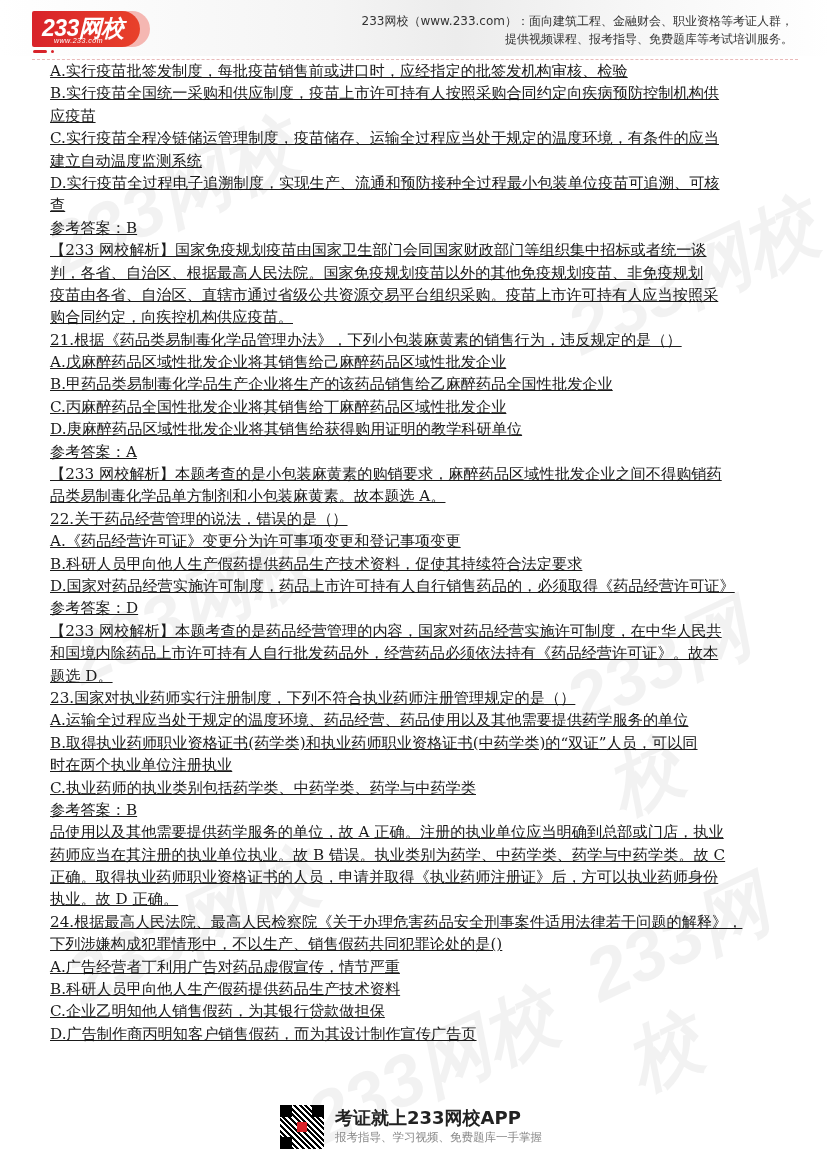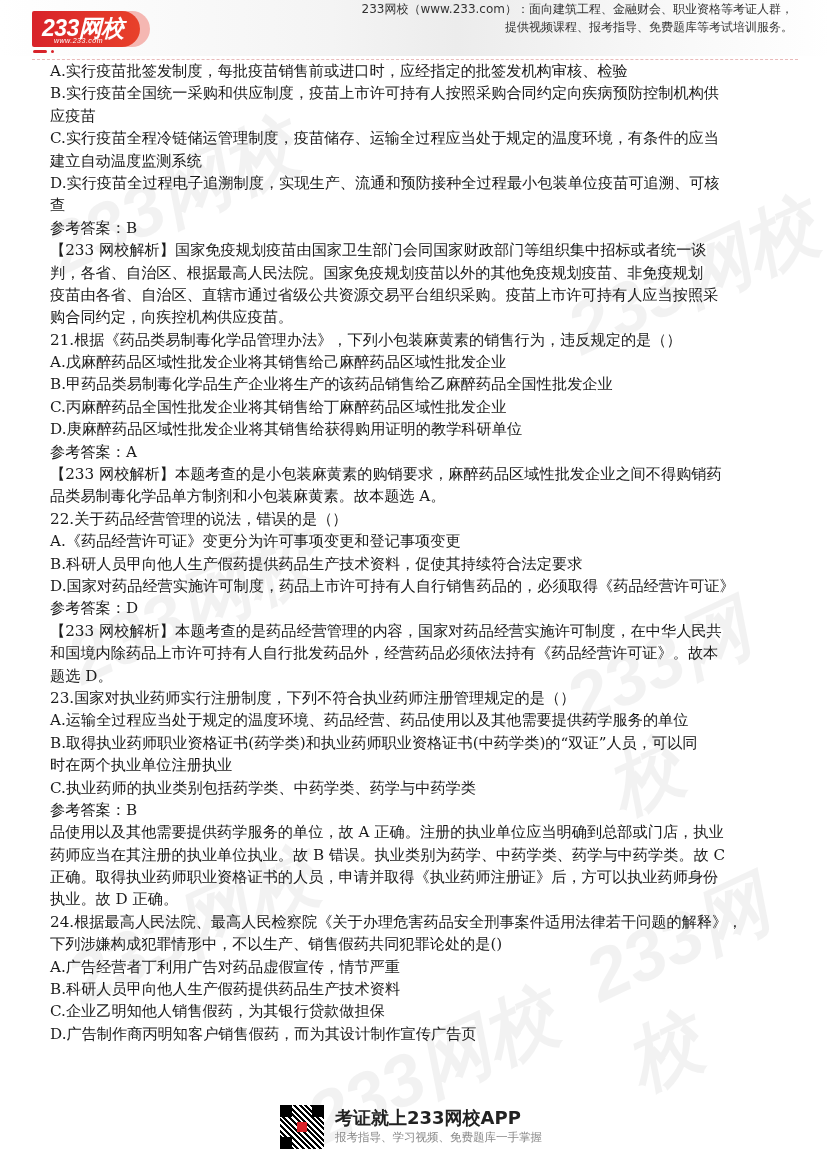--- a/index.html
+++ b/index.html
@@ -17,27 +17,27 @@
     background: linear-gradient(90deg, #d8232a, #e8412a);
     border-radius: 2px 18px 18px 2px; color:#fff;
   }
   .logo-shadow1 { position:absolute; left:120px; top:11px; width:30px; height:36px; border-radius:0 18px 18px 0; background:#f5b7b2; }
   .logo-shadow2 { position:absolute; left:128px; top:11px; width:30px; height:36px; border-radius:0 18px 18px 0; background:#fadad6; z-index:-1; }
   .logo-main { position:absolute; left:10px; top:2px; font-family:"Liberation Sans", sans-serif; font-weight:bold; font-style:italic; font-size:23px; letter-spacing:-0.5px; }
   .logo-url { position:absolute; left:22px; top:26px; font-family:"Liberation Sans", sans-serif; font-style:italic; font-size:7px; letter-spacing:0.5px; }
   .logo-dash { position:absolute; left:33px; top:50px; width:14px; height:3px; background:#d8232a; border-radius:2px; }
   .logo-dot { position:absolute; left:51px; top:50px; width:3px; height:3px; background:#d8232a; border-radius:50%; }
   .header-text {
-    position:absolute; right:37px; top:0; text-align:right;
+    position:absolute; right:37px; top:12px; text-align:right;
     font-family:"DejaVu Sans", sans-serif; font-size:12px; line-height:18px; color:#333;
   }
   .header-rule { position:absolute; left:32px; top:59px; width:766px; border-top:1px dashed #e9b9b9; }
 
   .content { position:absolute; left:50px; top:60px; width:742px; font-size:15.2px; line-height:22.4px; }
-  .line { white-space:nowrap; height:22.4px; }
+  .line { white-space:nowrap; height:22.4px;text-decoration:underline; }
 
   .watermark {
     position:absolute; font-family:"Liberation Sans", sans-serif; font-weight:bold; font-style:italic;
     color:rgba(0,0,0,0.05); font-size:72px; transform:rotate(-25deg); pointer-events:none;
   }
 
   .footer { position:absolute; left:280px; top:1105px; width:300px; height:50px; }
   .qr {
     position:absolute; left:0; top:0; width:44px; height:44px;
     background:

